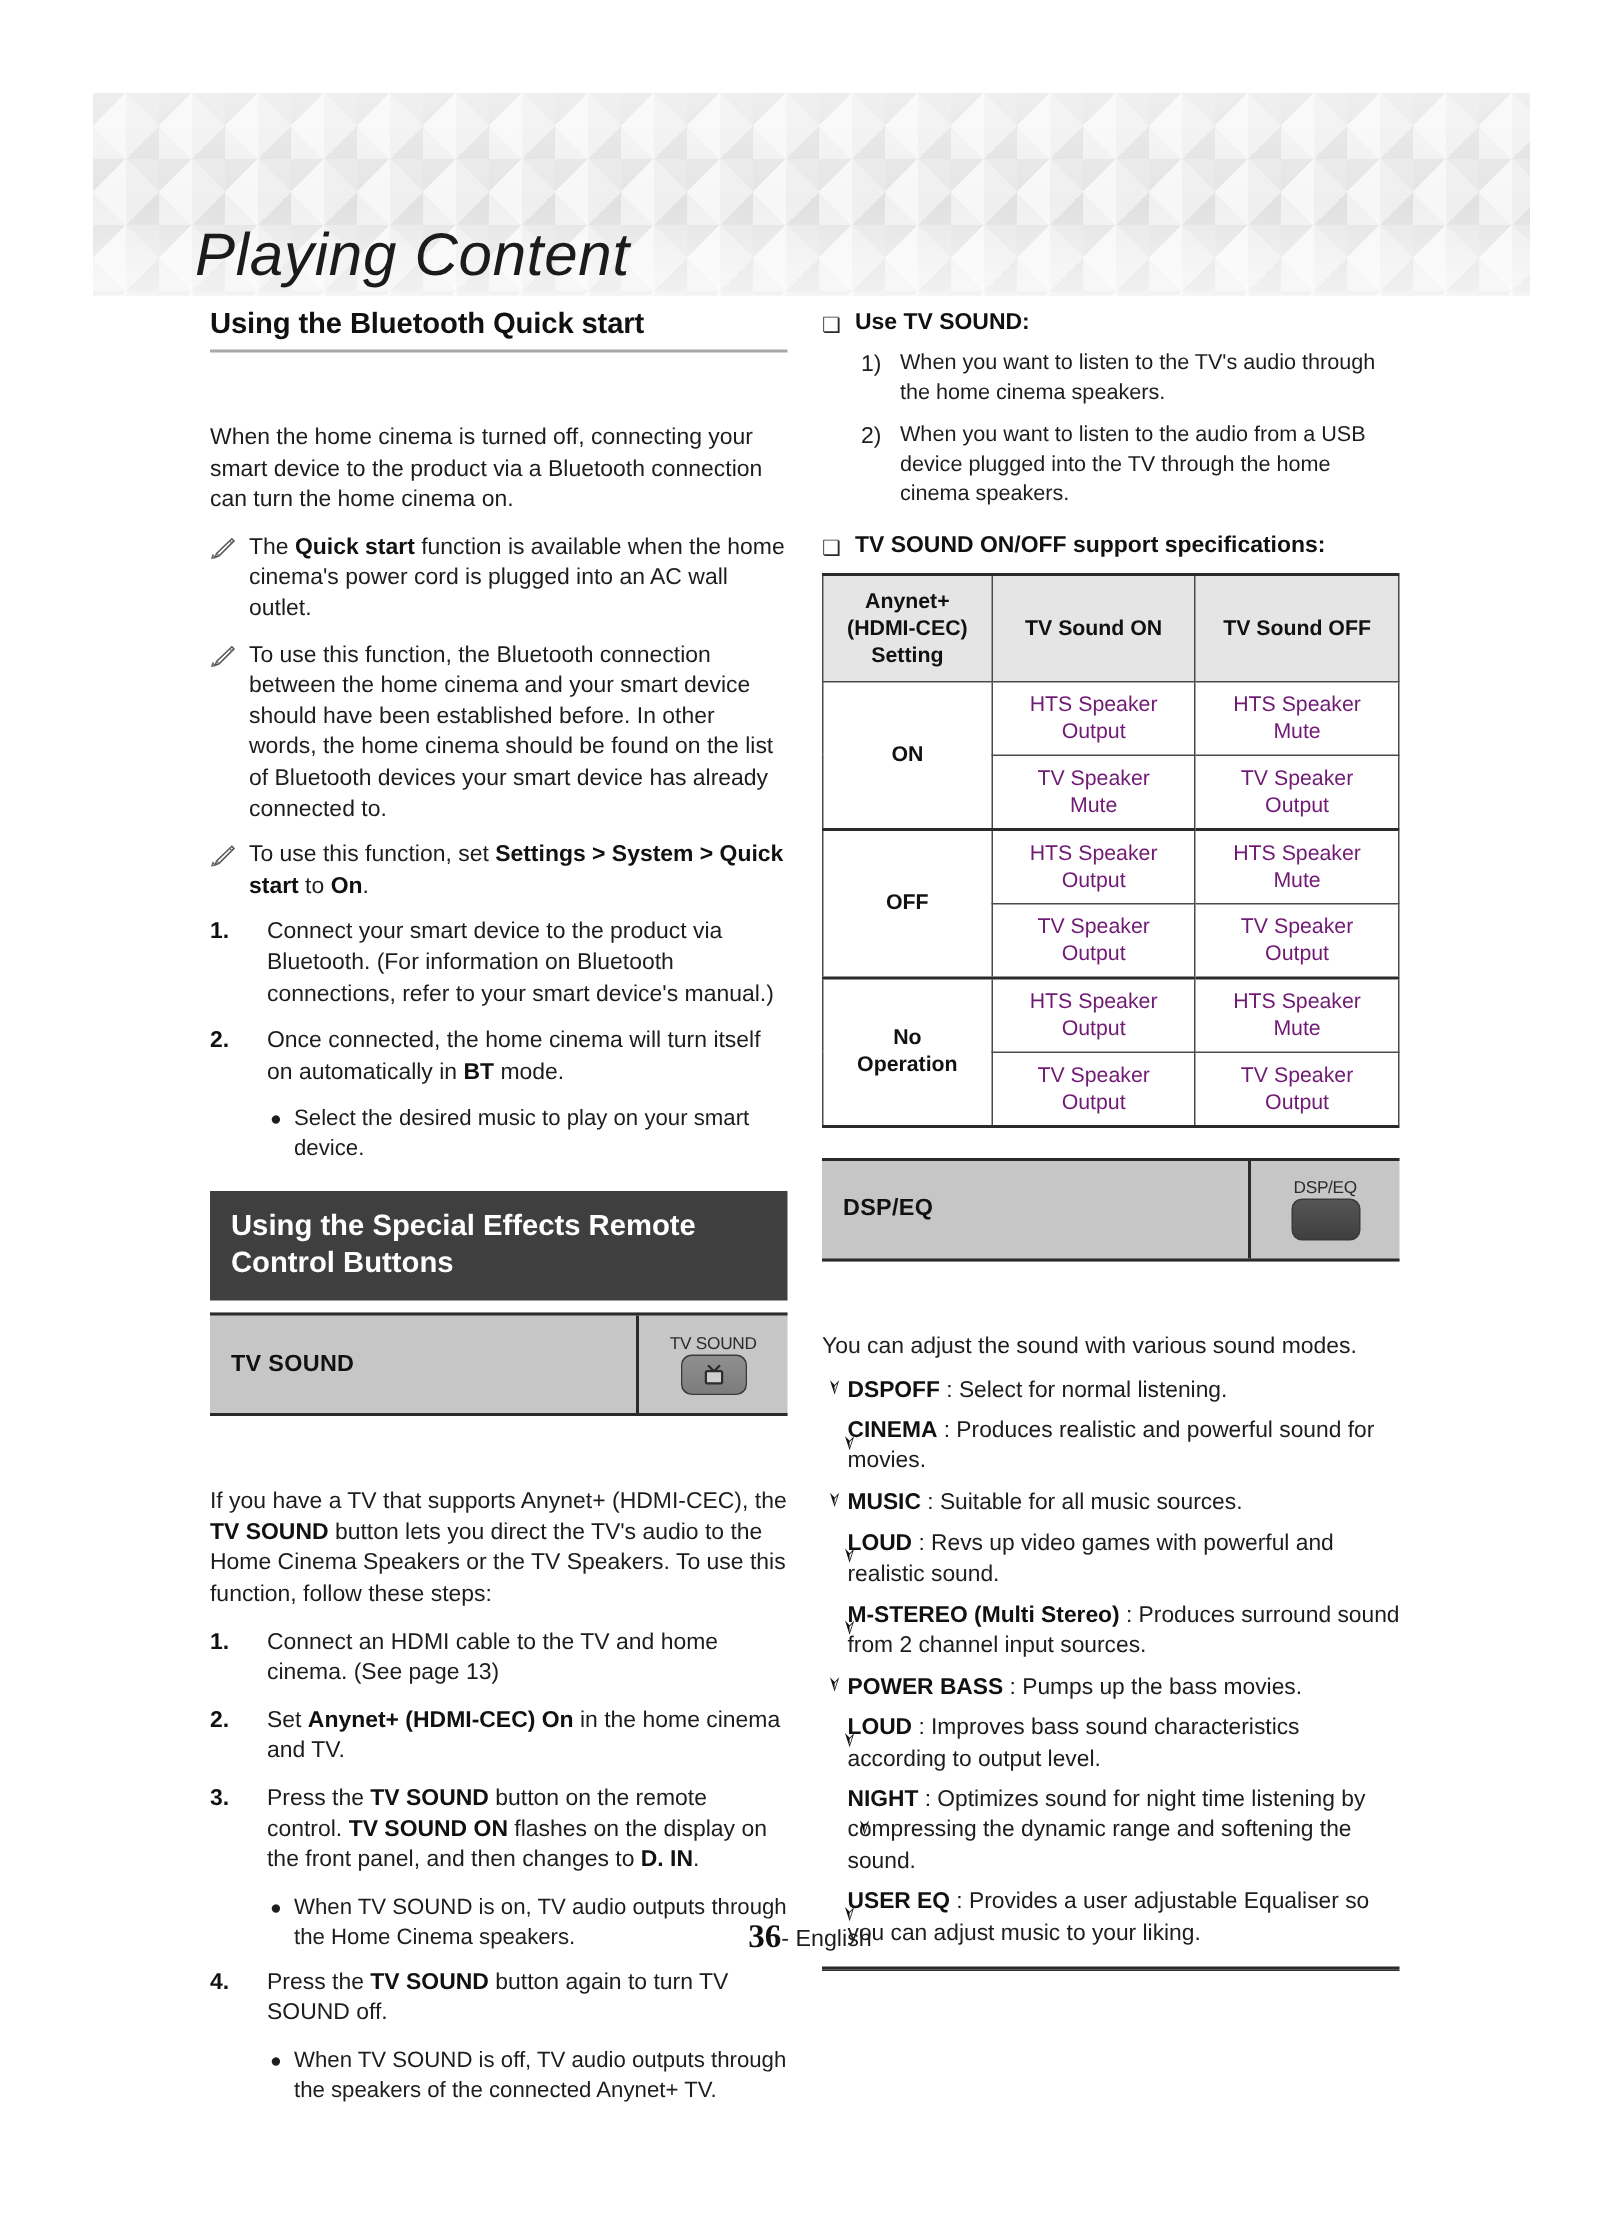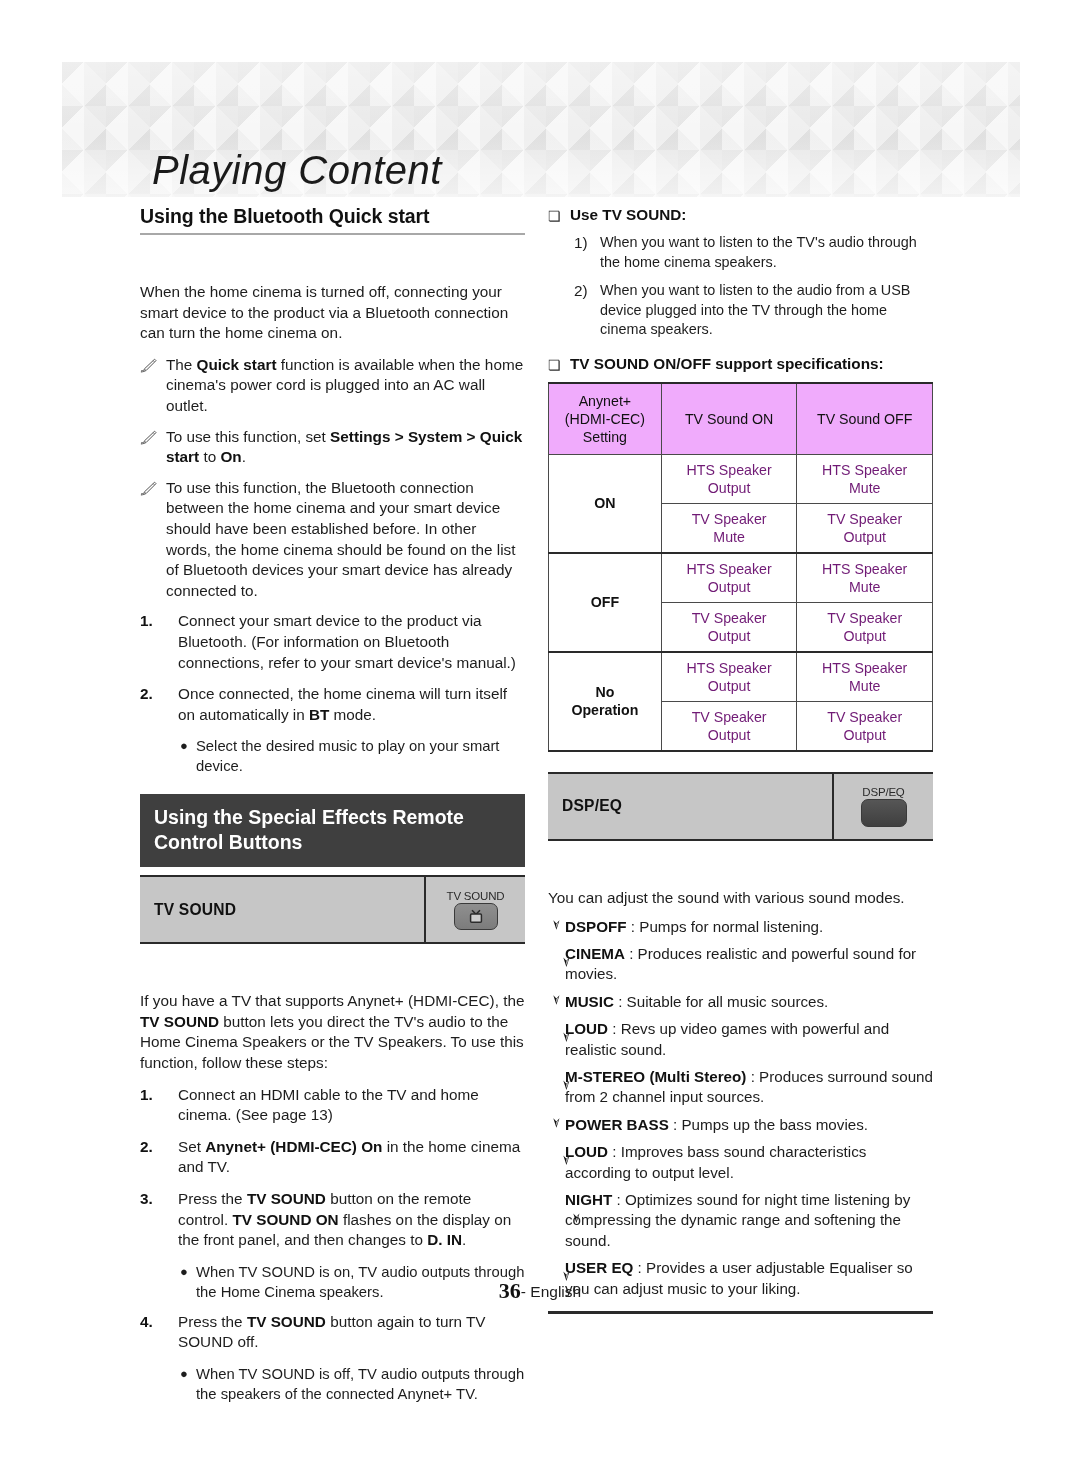--- a/index.html
+++ b/index.html
@@ -47,21 +47,21 @@
     opacity: .9;
   }
   .banner-pattern2 {
     position: absolute;
     inset: 0;
     background-image:
       linear-gradient(to bottom, rgba(255,255,255,.35), rgba(255,255,255,0) 55%, rgba(255,255,255,.55));
   }
   .banner-title {
     position: absolute;
-    left: 90px;
+    left: 68px;
     bottom: 4px;
     font-family: "Liberation Sans", sans-serif;
     font-size: 40px;
     font-style: italic;
     font-weight: 400;
     letter-spacing: .5px;
     color: #1b1b1b;
     white-space: nowrap;
   }
 
@@ -252,22 +252,22 @@
   table.spec th,
   table.spec td {
     border: 1px solid #4a4a4a;
     text-align: center;
     vertical-align: middle;
     font-size: 14.2px;
     line-height: 18px;
     color: #701a75;
   }
   table.spec th {
-    background: #f0abfc;
-    font-weight: normal;
+    background: #e5e5e5;
+    font-weight: bold;
     color: #111;
     padding: 8px 4px;
   }
   table.spec td { padding: 6px 4px; }
   table.spec td.rowhead { font-weight: bold; color: #111; }
   table.spec tr.thick-top td,
   table.spec tr.thick-top th { border-top: 2.5px solid #2a2a2a; }
   table.spec { border-top: 2.5px solid #2a2a2a; border-bottom: 2.5px solid #2a2a2a; }
 
   .rule-bottom {
@@ -327,33 +327,33 @@
 
     <div class="note">
       <span class="ico">
         <svg class="pencil" width="17" height="15" viewBox="0 0 17 15">
           <path d="M14.6 1.2 L16 2.6 L6.1 12.5 L3.4 13.6 L4.4 10.9 Z" fill="#fff" stroke="#555" stroke-width="1"></path>
           <path d="M13.2 2.6 L14.6 4.0" stroke="#777" stroke-width=".9"></path>
           <path d="M4.4 10.9 L6.1 12.5" stroke="#777" stroke-width=".9"></path>
           <path d="M3.4 13.6 L1.2 14.2 L1.9 12.0 Z" fill="#bbb" stroke="#666" stroke-width=".8"></path>
         </svg>
       </span>
-      <span><span>To use this function, set </span><b>Settings &gt; System &gt; Quick start</b><span> to </span><b>On</b><span>.</span></span>
+      <span>To use this function, the Bluetooth connection between the home cinema and your smart device should have been established before. In other words, the home cinema should be found on the list of Bluetooth devices your smart device has already connected to.</span>
     </div>
 
     <div class="note">
       <span class="ico">
         <svg class="pencil" width="17" height="15" viewBox="0 0 17 15">
           <path d="M14.6 1.2 L16 2.6 L6.1 12.5 L3.4 13.6 L4.4 10.9 Z" fill="#fff" stroke="#555" stroke-width="1"></path>
           <path d="M13.2 2.6 L14.6 4.0" stroke="#777" stroke-width=".9"></path>
           <path d="M4.4 10.9 L6.1 12.5" stroke="#777" stroke-width=".9"></path>
           <path d="M3.4 13.6 L1.2 14.2 L1.9 12.0 Z" fill="#bbb" stroke="#666" stroke-width=".8"></path>
         </svg>
       </span>
-      <span>To use this function, the Bluetooth connection between the home cinema and your smart device should have been established before. In other words, the home cinema should be found on the list of Bluetooth devices your smart device has already connected to.</span>
+      <span><span>To use this function, set </span><b>Settings &gt; System &gt; Quick start</b><span> to </span><b>On</b><span>.</span></span>
     </div>
 
     <div class="num">
       <span class="n">1.</span>
       <span class="t">Connect your smart device to the product via Bluetooth. (For information on Bluetooth connections, refer to your smart device's manual.)</span>
     </div>
     <div class="num">
       <span class="n">2.</span>
       <span class="t"><span>Once connected, the home cinema will turn itself on automatically in </span><b>BT</b><span> mode.</span></span>
     </div>
@@ -524,21 +524,21 @@
       <div class="keycell">
         <div class="keycap-label">DSP/EQ</div>
         <div class="keycap dark"></div>
       </div>
     </div>
 
     <p class="body" style="margin-bottom:8px;">You can adjust the sound with various sound modes.</p>
 
     <div class="arow">
         <span class="ar" style="display: inline-block; transform: rotate(90deg); transform-origin: 50% 50%;">➢</span>
-        <span class="t"><b>DSPOFF</b><span> : Pumps for normal listening.</span></span>
+        <span class="t"><b>DSPOFF</b><span> : Select for normal listening.</span></span>
       </div>
     <div class="arow">
         <span class="ar" style="display: inline-block; transform: rotate(90deg); transform-origin: 50% 50%;">➢</span>
         <span class="t"><b>CINEMA</b><span> : Produces realistic and powerful sound for movies.</span></span>
       </div>
     <div class="arow">
         <span class="ar" style="display: inline-block; transform: rotate(90deg); transform-origin: 50% 50%;">➢</span>
         <span class="t"><b>MUSIC</b><span> : Suitable for all music sources.</span></span>
       </div>
     <div class="arow">

